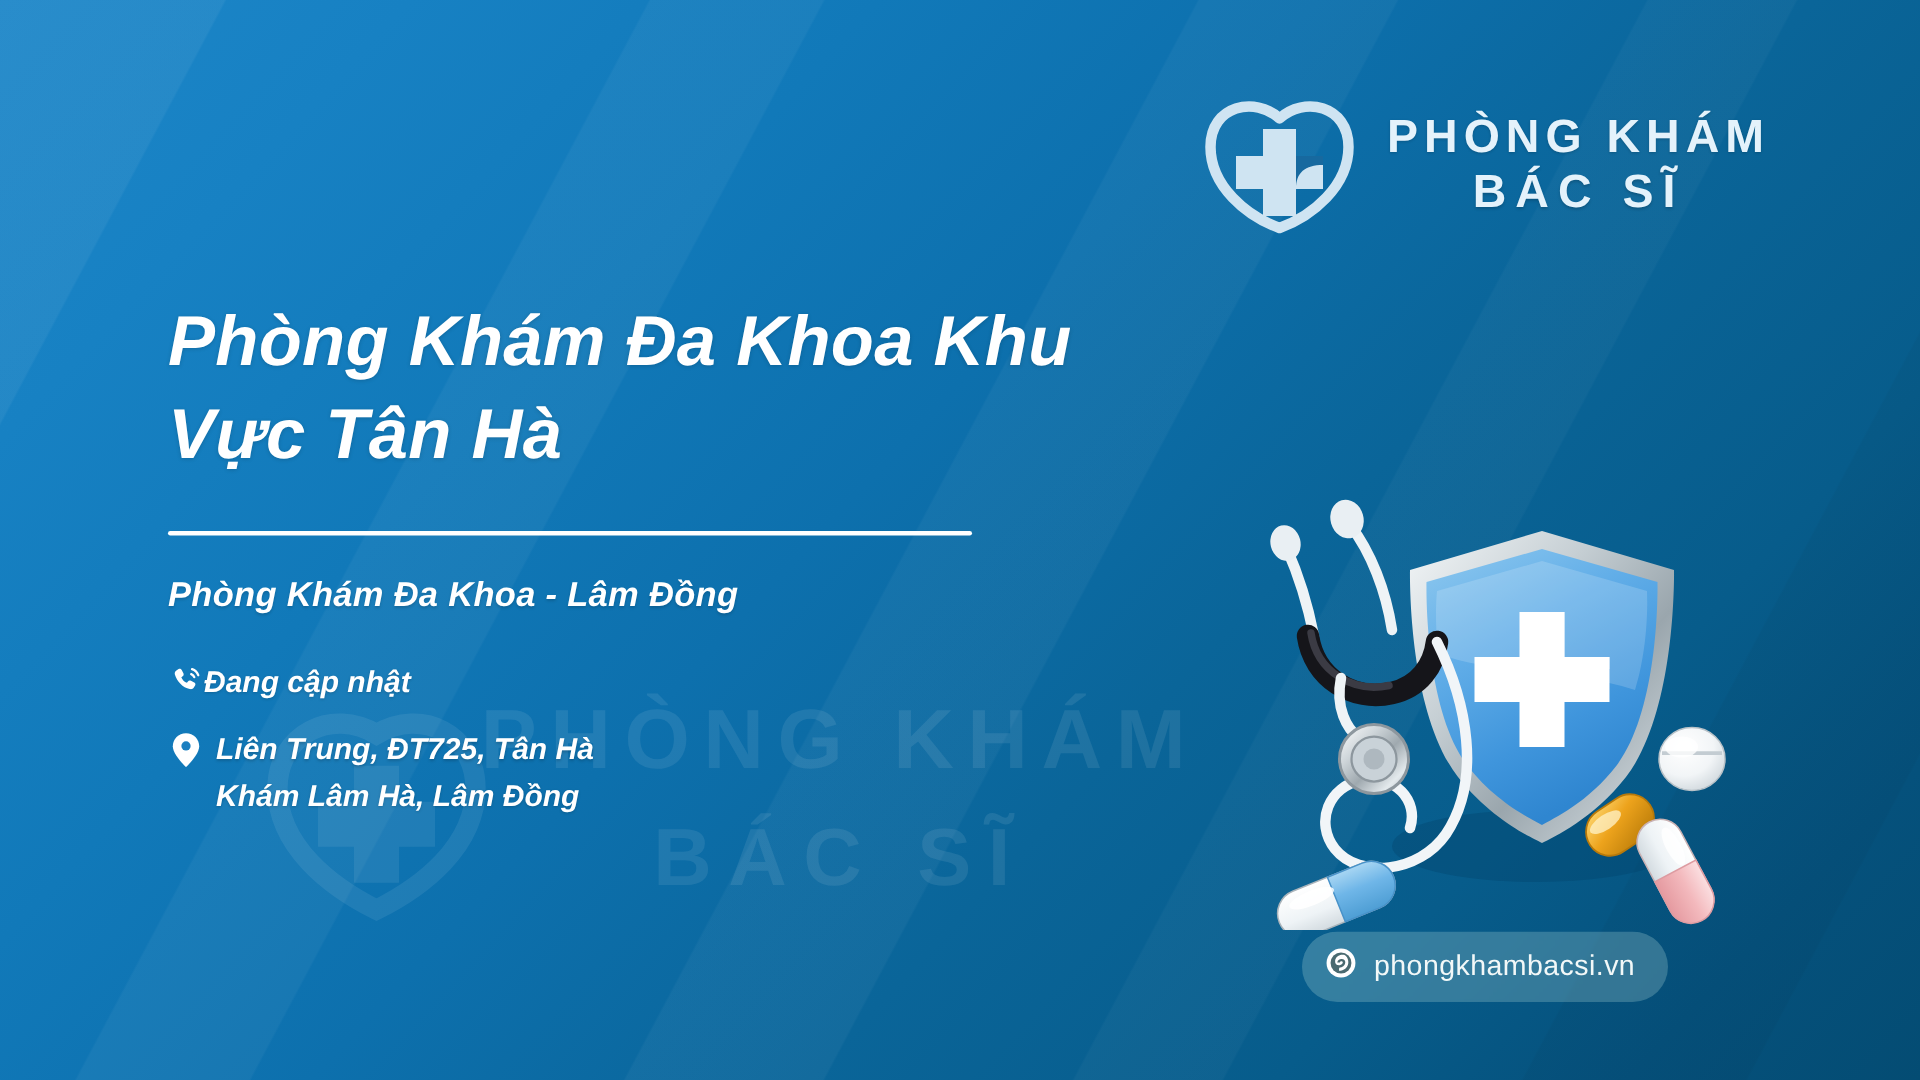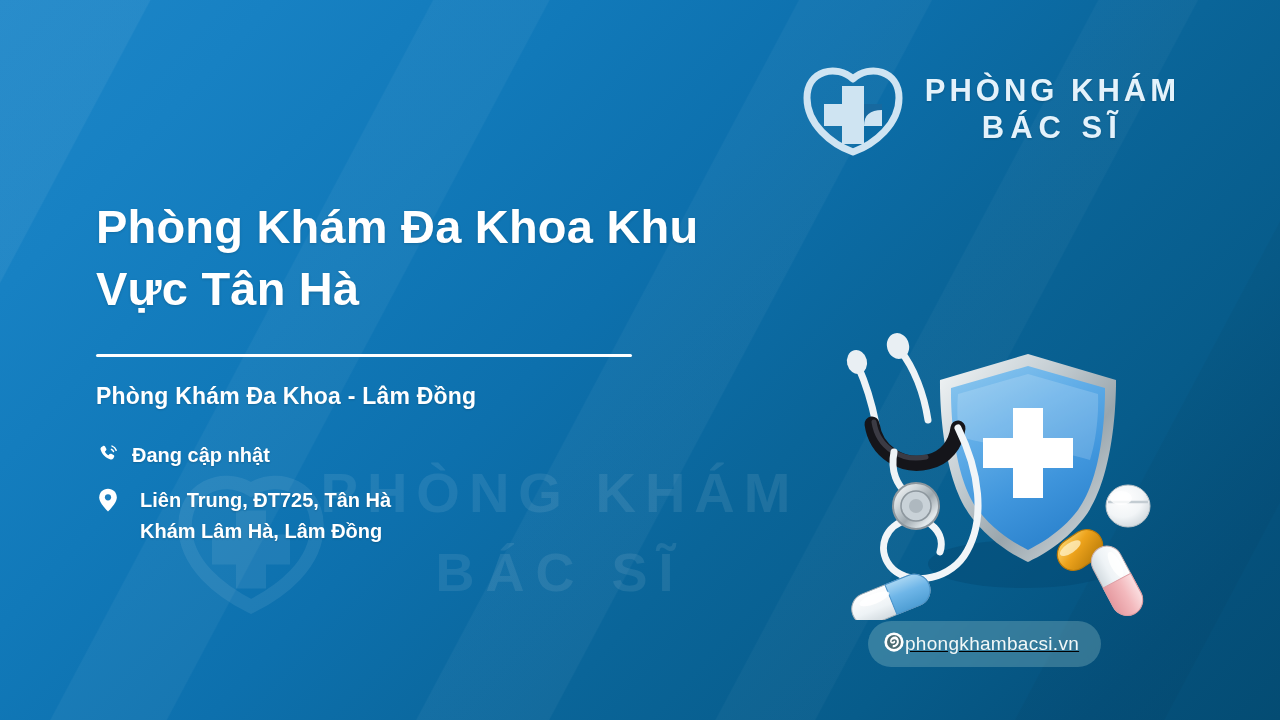--- a/index.html
+++ b/index.html
@@ -68,21 +68,21 @@
     font-weight:700;
     text-align:center;
     line-height:1.18;
     letter-spacing:4px;
     text-shadow:0 1px 2px rgba(0,0,0,.18);
   }
   .logo-l1{ font-size:31px; }
   .logo-l2{ font-size:31px; letter-spacing:6px; }
 
   
-  .content{ position:absolute; left:96px; top:196px; width:700px; }
+  .content{ position:absolute; left:112px; top:196px; width:700px;font-style:italic; }
   .title{
     color:#ffffff;
     font-size:47px;
     font-weight:700;
     line-height:1.32;
     letter-spacing:.2px;
     text-shadow:0 1px 3px rgba(0,0,0,.16);
   }
   .divider{
     width:536px; height:3px;
@@ -92,45 +92,44 @@
   }
   .subtitle{
     color:#ffffff;
     font-size:23px;
     font-weight:700;
     letter-spacing:.2px;
     text-shadow:0 1px 2px rgba(0,0,0,.16);
   }
   .info{ margin-top:30px; }
   .info-row{
-    display:flex; align-items:flex-start; gap:12px;
+    display:flex; align-items:flex-start; 
     margin-bottom:14px;
   }
   .info-icon{ flex:none; width:24px; display:flex; justify-content:center; padding-top:3px; }
   .info-text{
     color:#ffffff;
     font-size:20px;
     font-weight:700;
     line-height:1.55;
     text-shadow:0 1px 2px rgba(0,0,0,.18);
   }
   .addr-row .info-text{ padding-left:8px; }
 
   
   .art{ position:absolute; left:828px; top:328px; width:352px; height:292px; }
 
   
   .site-pill{
     position:absolute; left:868px; top:621px;
-    display:flex; align-items:center; 
+    display:flex; align-items:center; gap:11px;
     padding:10px 22px 10px 15px;
     border-radius:24px;
     background:rgba(186,224,220,0.26);
     backdrop-filter:blur(1px);
-    text-decoration:underline;
   }
   .site-text{
     color:#f2f8f8;
     font-size:19px;
     letter-spacing:.3px;
   }
 </style>
 </head>
 <body>
 

